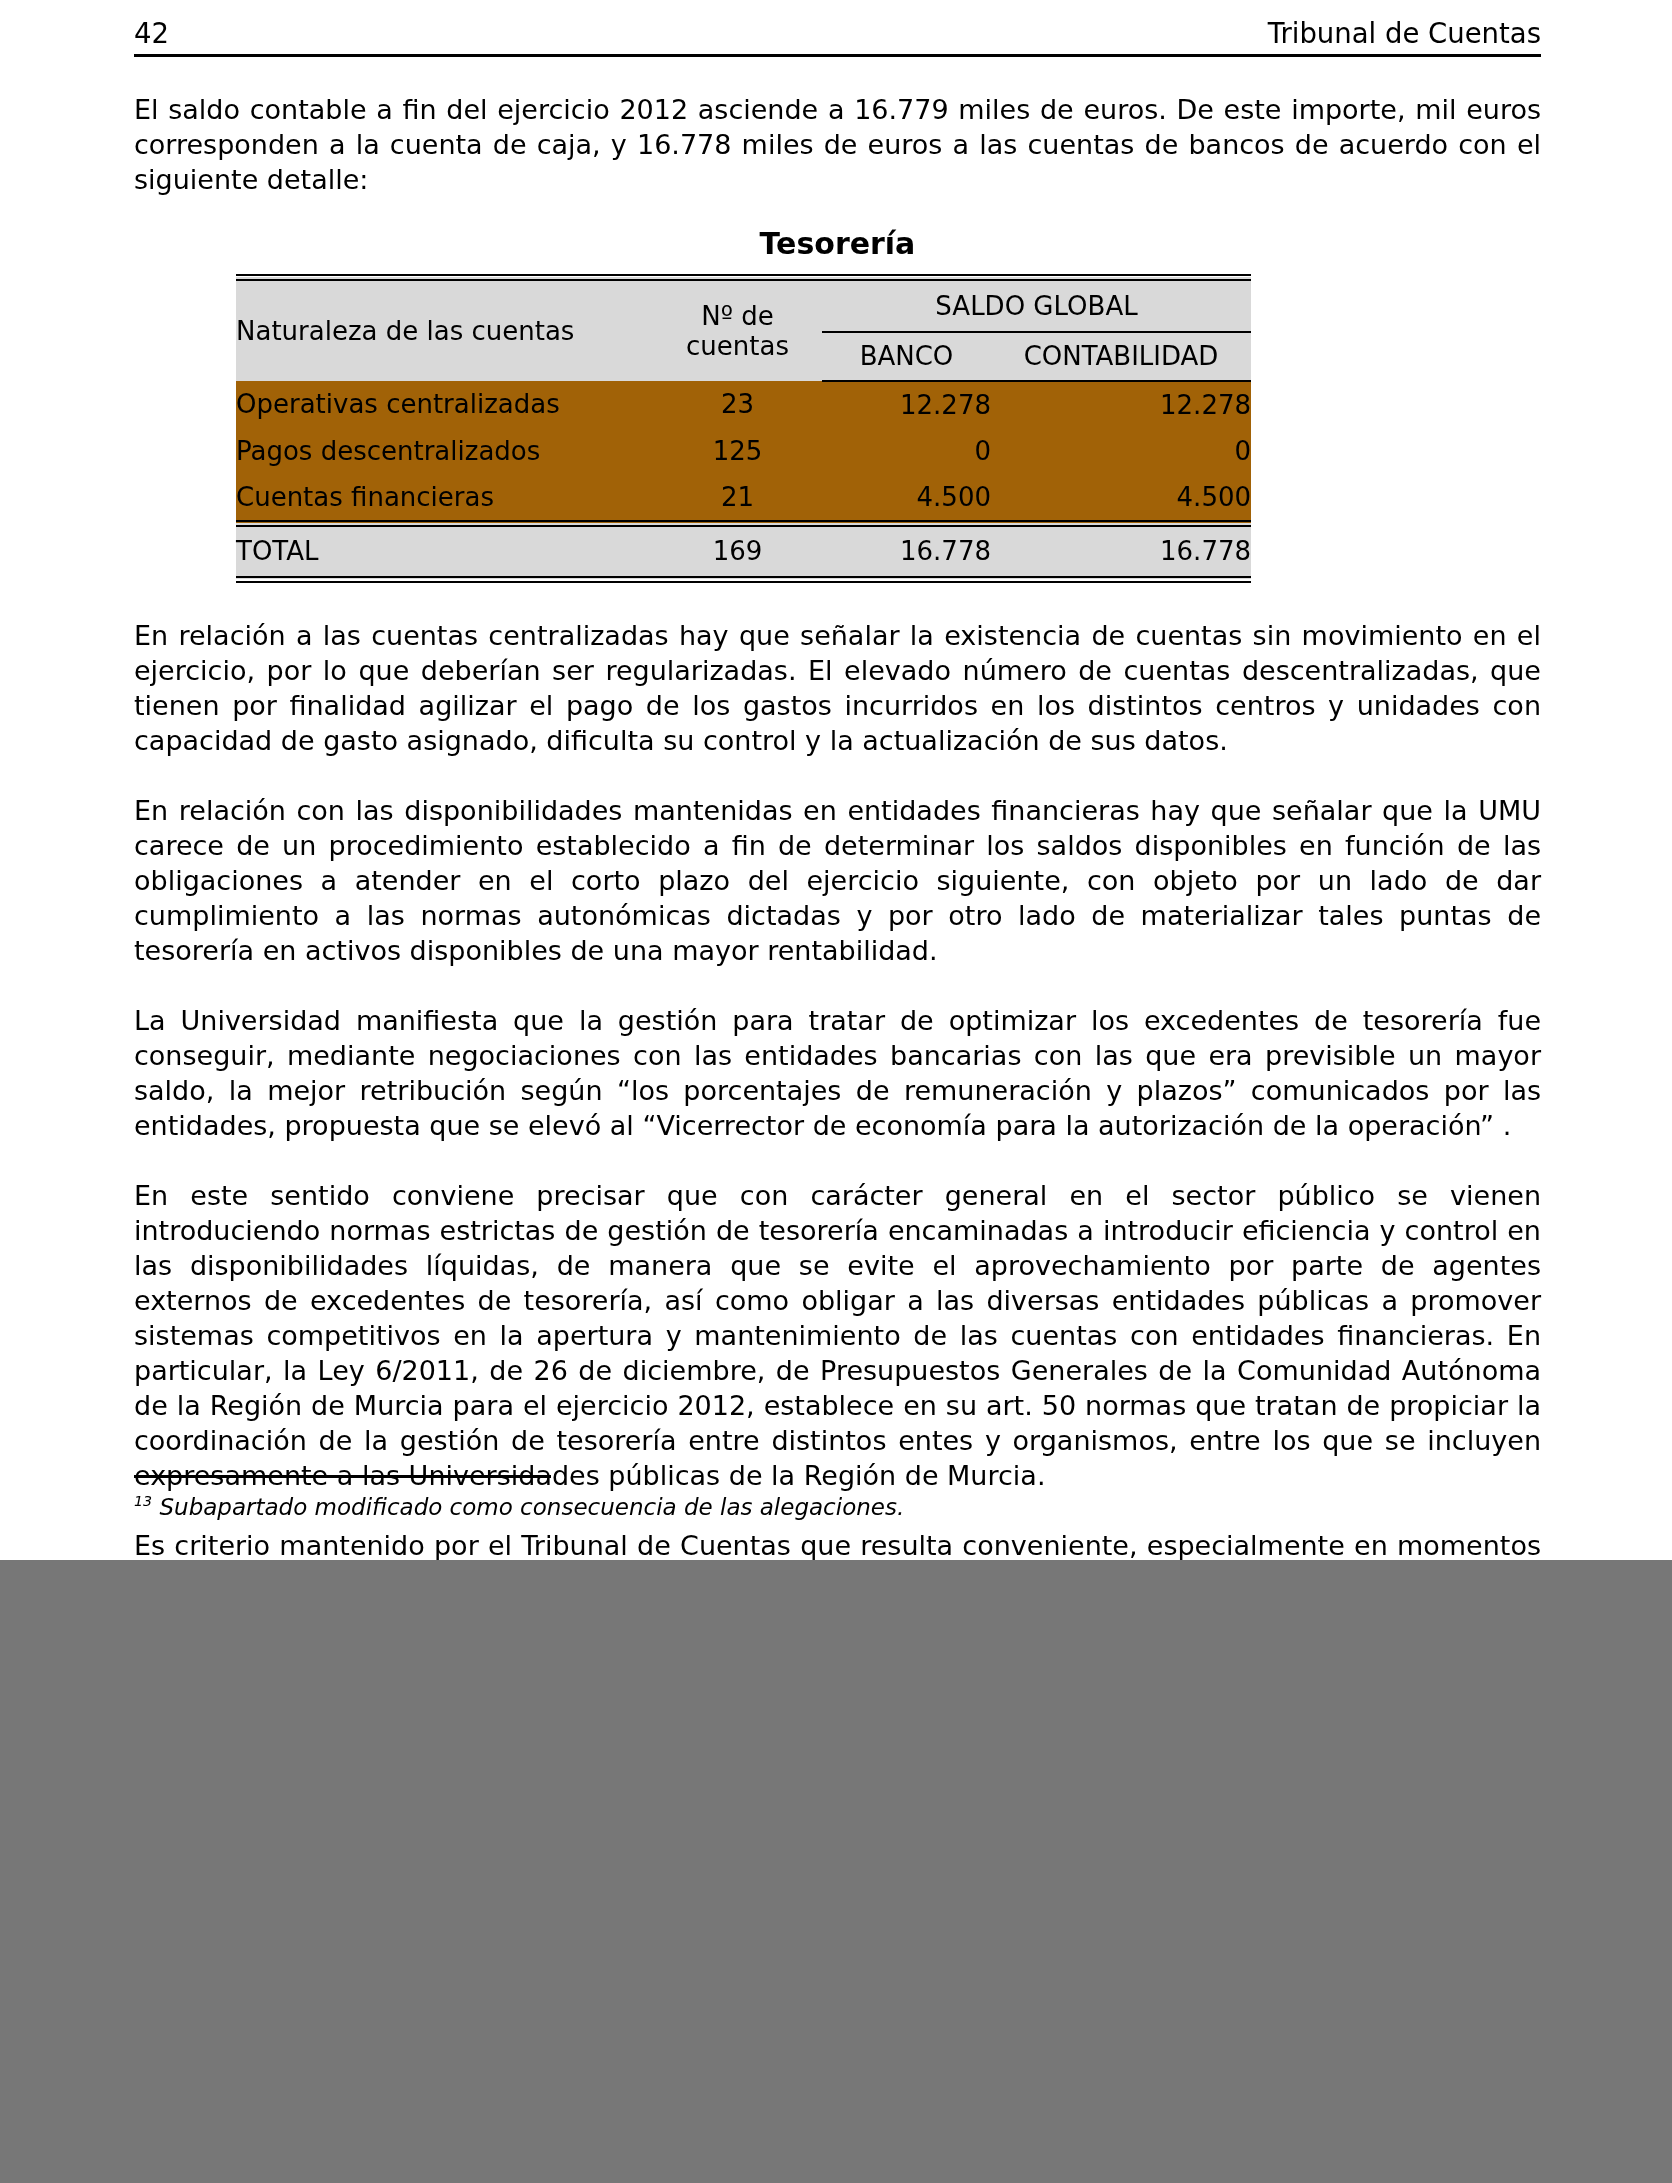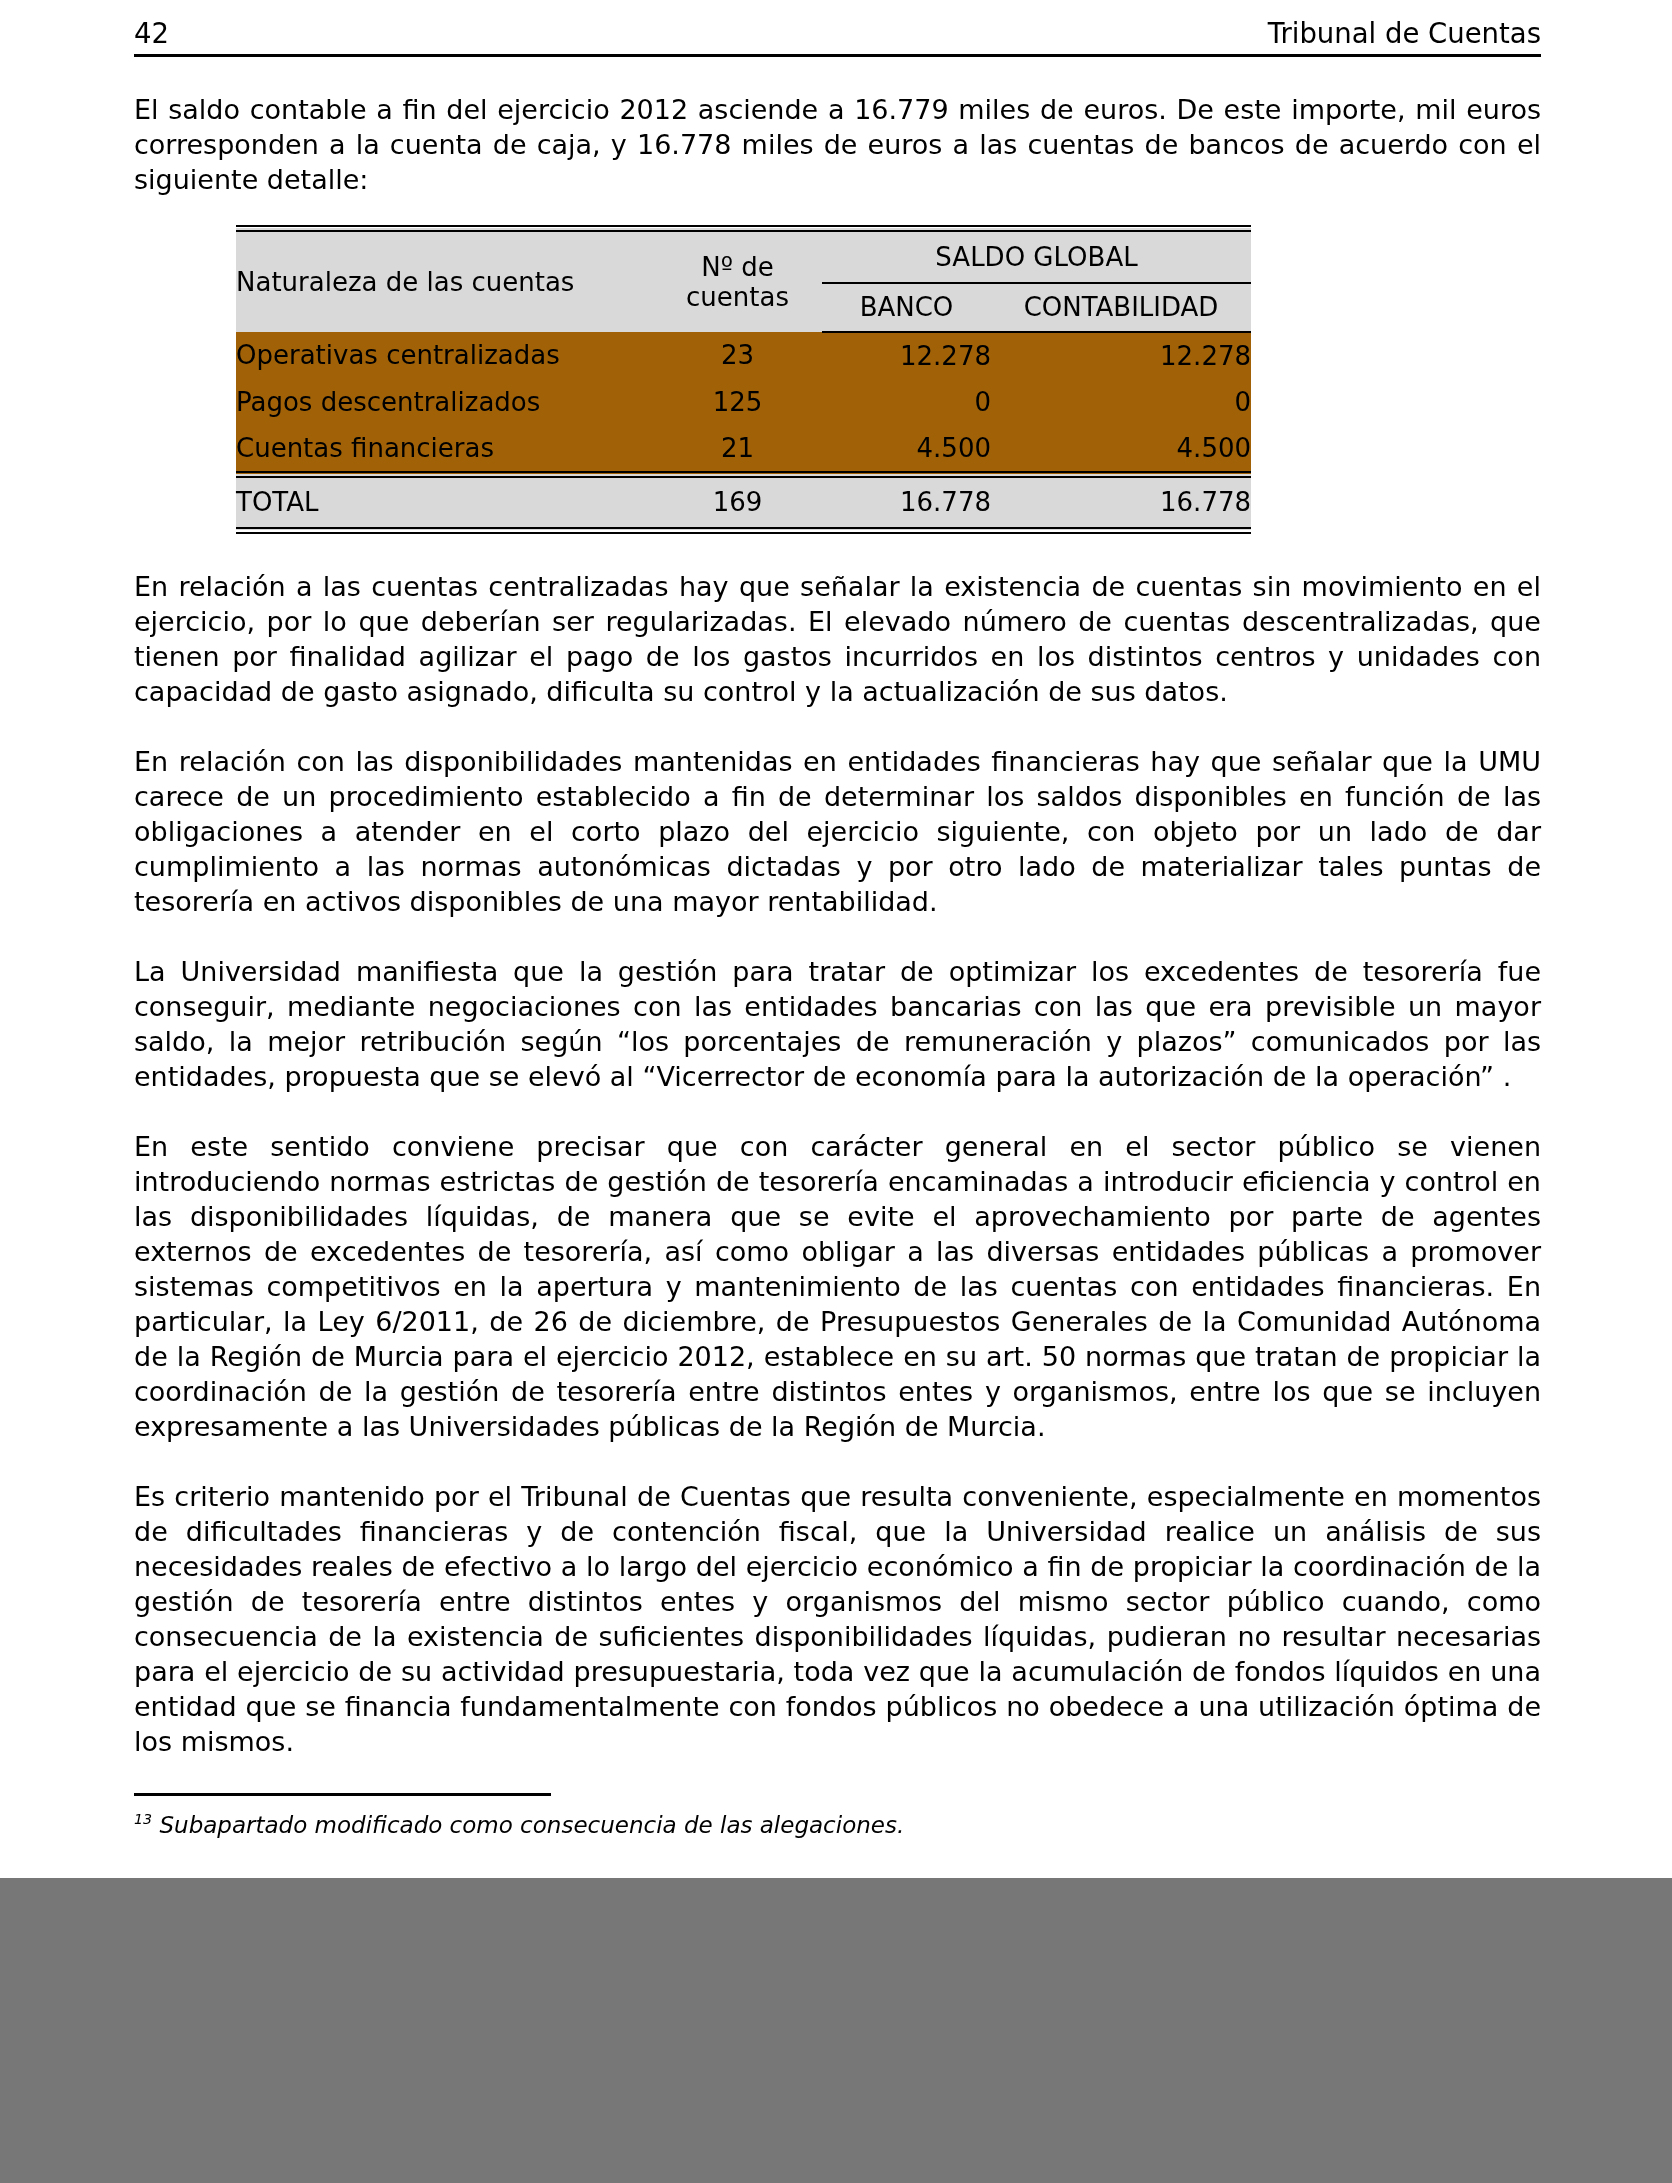--- a/index.html
+++ b/index.html
@@ -1,19 +1,19 @@
 <!DOCTYPE html>
 <html style="font-size:12.6px"><head>
 <meta charset="utf-8">
 <style>
   html, body { margin: 0; padding: 0; background: #777; }
   .page {
     position: relative;
     width: 1672px;
-    height: 1878px;
+    height: 1560px;
     background: #ffffff;
     font-family: "DejaVu Sans", "Liberation Sans", sans-serif;
     color: #000;
     box-sizing: border-box;
     padding: 15.7px 131px 0 134px;
     overflow: hidden;
   }
   .page-header {
     display: flex;
     justify-content: space-between;
@@ -71,20 +71,21 @@
   <header class="page-header">
     <span>42</span>
     <span>Tribunal de Cuentas</span>
   </header>
   <div class="header-rule"></div>
 
 
   <p class="body-par">El saldo contable a fin del ejercicio 2012 asciende a 16.779 miles de euros. De este importe, mil euros corresponden a la cuenta de caja, y 16.778 miles de euros a las cuentas de bancos de acuerdo con el siguiente detalle:</p>
 
   <div class="table-block">
+    <div class="table-title">Tesorería</div>
 
     <table class="treasury">
       <colgroup>
         <col style="width:417px">
         <col style="width:169px">
         <col style="width:169px">
         <col style="width:260px">
       </colgroup>
       <thead>
         <tr>

